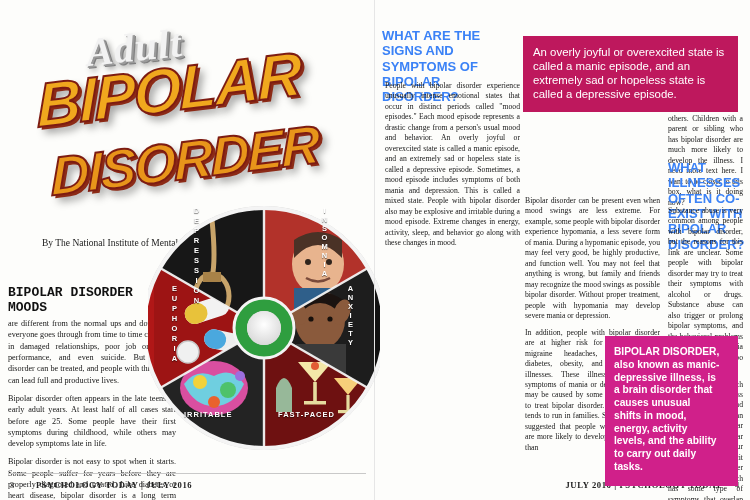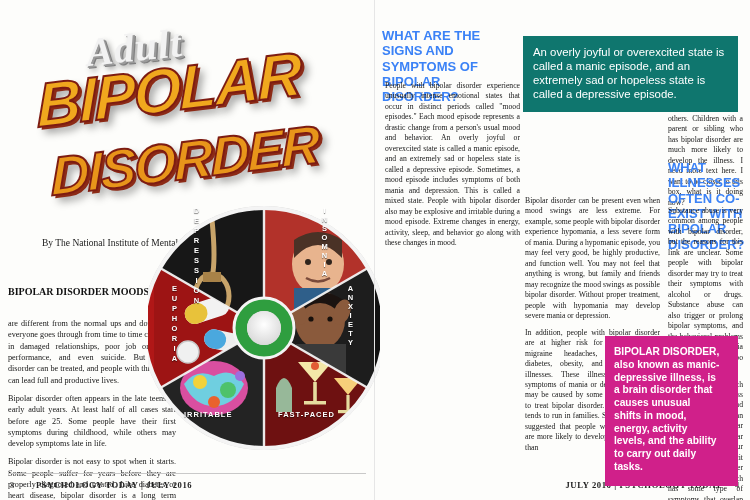--- a/index.html
+++ b/index.html
@@ -101,23 +101,23 @@
     font-size: 9.5px;
     font-family: "Liberation Serif", serif;
     color: #1a1a1a;
   }
 
   .left-heading {
     position: absolute;
     left: 8px;
     top: 286px;
     width: 168px;
-    font-family: Liberation Serif, serif;
-    font-weight: bold;
-    font-size: 10px;
+    font-family: Liberation Mono, monospace;
+    font-weight: bold;
+    font-size: 13px;
     line-height: 1.15;
     color: #111;
   }
   .left-col {
     position: absolute;
     left: 8px;
     top: 318px;
     width: 168px;
     font-size: 8.2px;
     line-height: 1.38;
@@ -172,21 +172,21 @@
     text-align: justify;
     color: #161616;
   }
   .rp-col p { margin: 0 0 6px 0; }
 
   .pull-cyan {
     position: absolute;
     left: 523px;
     top: 36px;
     width: 215px;
-    background: #0f766e;
+    background: #be185d;
     color: #ffffff;
     padding: 9px 10px 10px 10px;
     box-sizing: border-box;
     font-family: "Liberation Sans", sans-serif;
     font-size: 11.4px;
     line-height: 1.24;
     font-weight: normal;
   }
   .pull-magenta {
     position: absolute;

